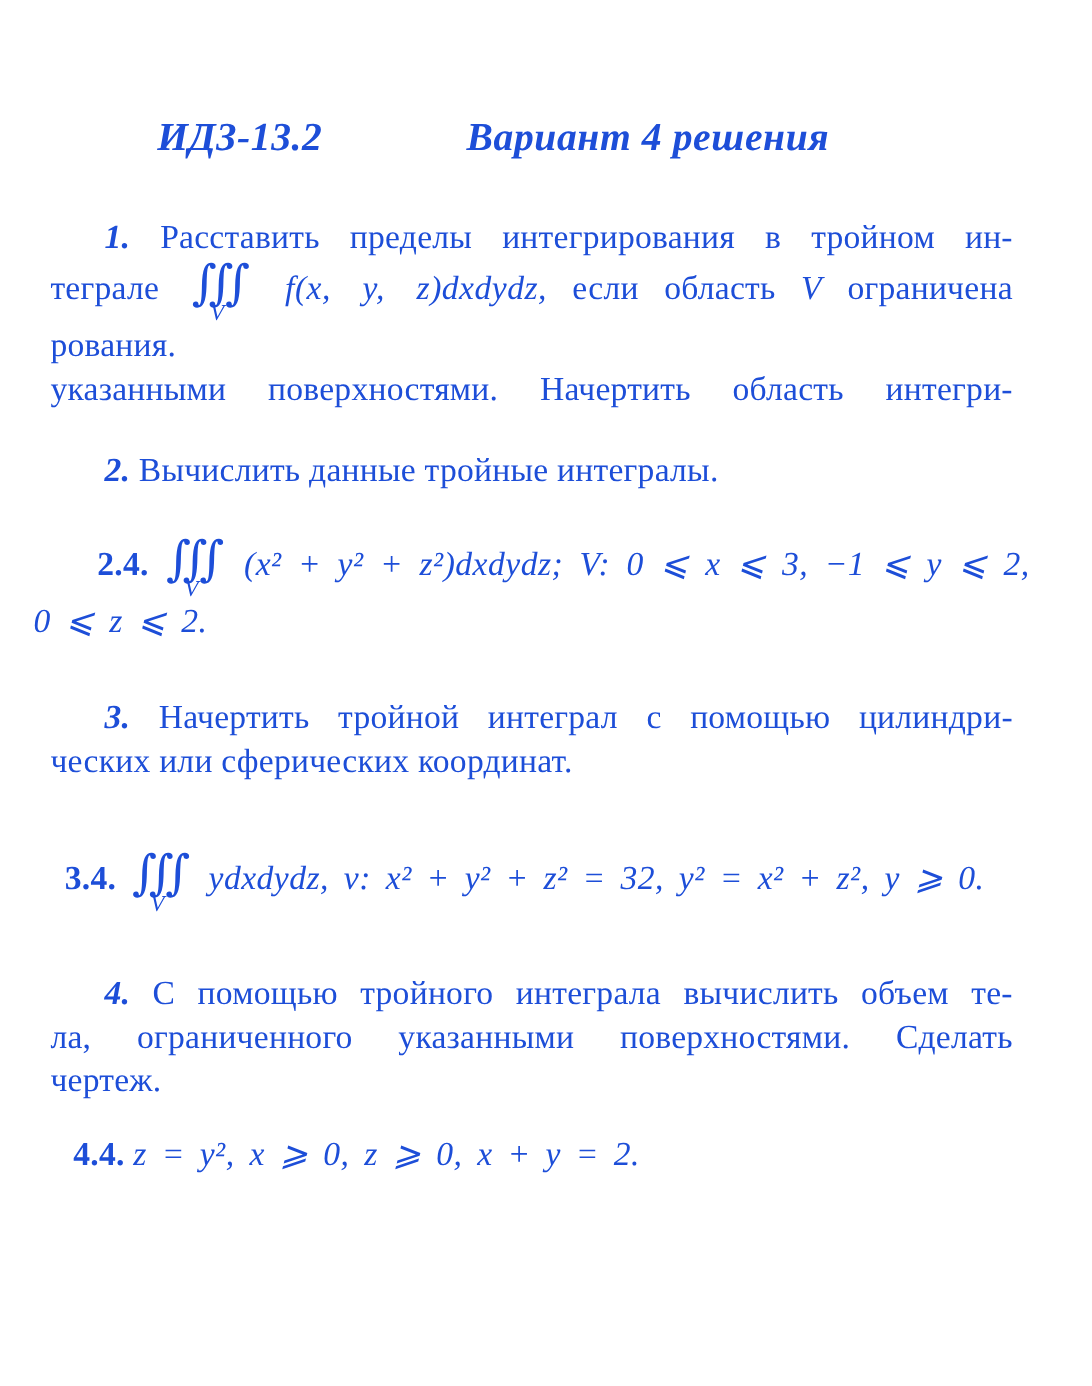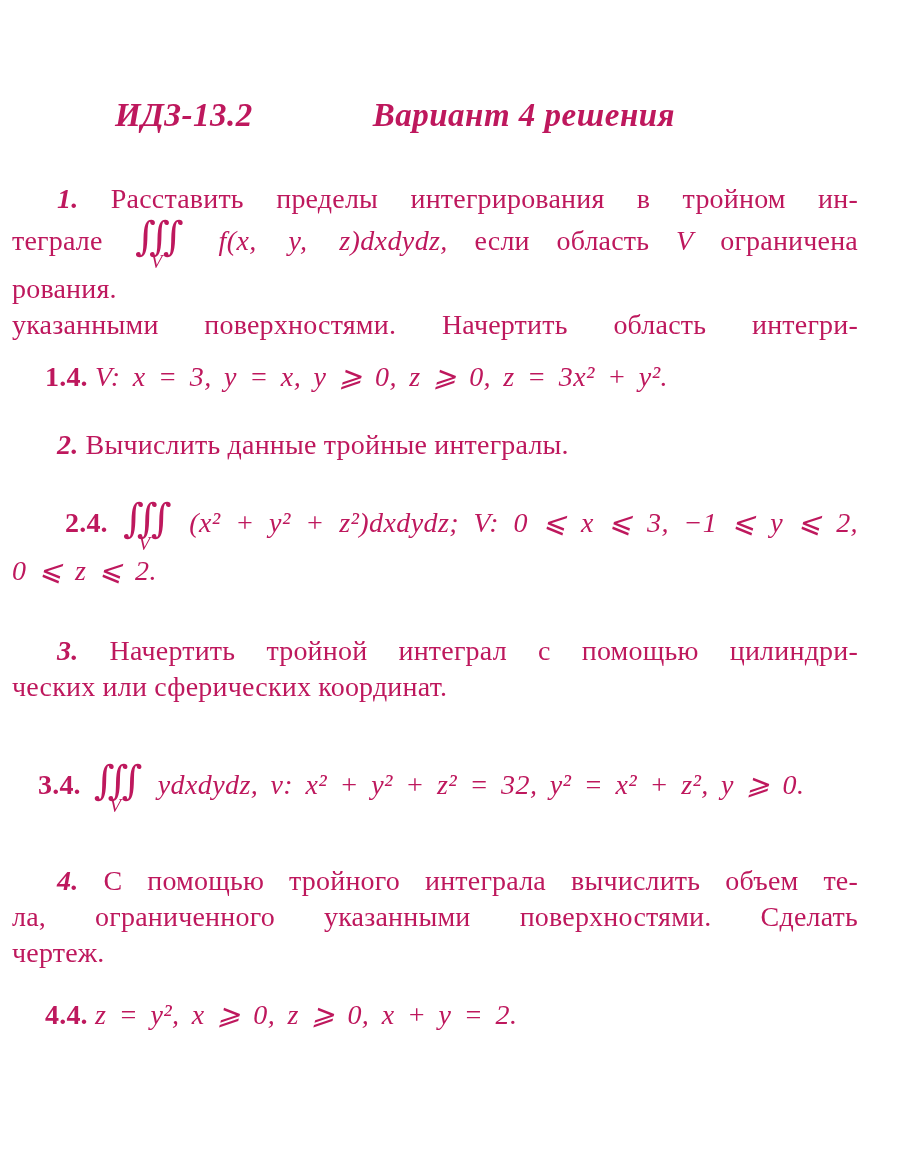--- a/index.html
+++ b/index.html
@@ -5,41 +5,41 @@
   html, body {
     margin: 0; padding: 0;
     background: #ffffff;
   }
   .page {
     position: relative;
     width: 910px;
     height: 1155px;
     box-sizing: border-box;
     background: #ffffff;
-    color: #be185d;
+    color: #1d4ed8;
     font-family: "Liberation Serif", "DejaVu Serif", serif;
     font-size: 28px;
     line-height: 36px;
     letter-spacing: 0.2px;
-    padding: 95px 52px 0 12px;
+    padding: 95px 52px 0 28px;
     overflow: hidden;
   }
   .title-row {
     display: flex;
     margin-left: 103px;
     margin-bottom: 8px;
     font-size: 33px;
     line-height: 40px;
     font-weight: bold;
     font-style: italic;
     letter-spacing: 0.5px;
     white-space: nowrap;
   }
   .title-gap { display: inline-block; width: 120px; }
-  .para { margin: 0; }
+  .para { margin: 14px; }
   .pline { display: block; }
   .just {
     text-align: justify;
     text-align-last: justify;
   }
   .indent { text-indent: 45px; }
   .pnum { font-weight: bold; font-style: italic; }
   .inum { font-weight: bold; }
   .m {
     font-style: italic;
@@ -106,24 +106,20 @@
       </span>
       <span class="m">f(x, y, z)dxdydz,</span>
       <span>если область</span>
       <span class="m">V</span>
       <span>ограничена</span>
     </div>
     <div class="pline">рования.</div>
     <div class="pline just">указанными поверхностями. Начертить область интегри-</div>
   </div>
 
-  <div class="item i14">
-    <span class="inum">1.4.</span>
-    <span class="m">V: x = 3, y = x, y ⩾ 0, z ⩾ 0, z = 3x² + y².</span>
-  </div>
 
   <div class="para p2">
     <div class="pline indent">
       <span class="pnum">2.</span>
       <span>Вычислить данные тройные интегралы.</span>
     </div>
   </div>
 
   <div class="item i24">
     <div class="pline just">

